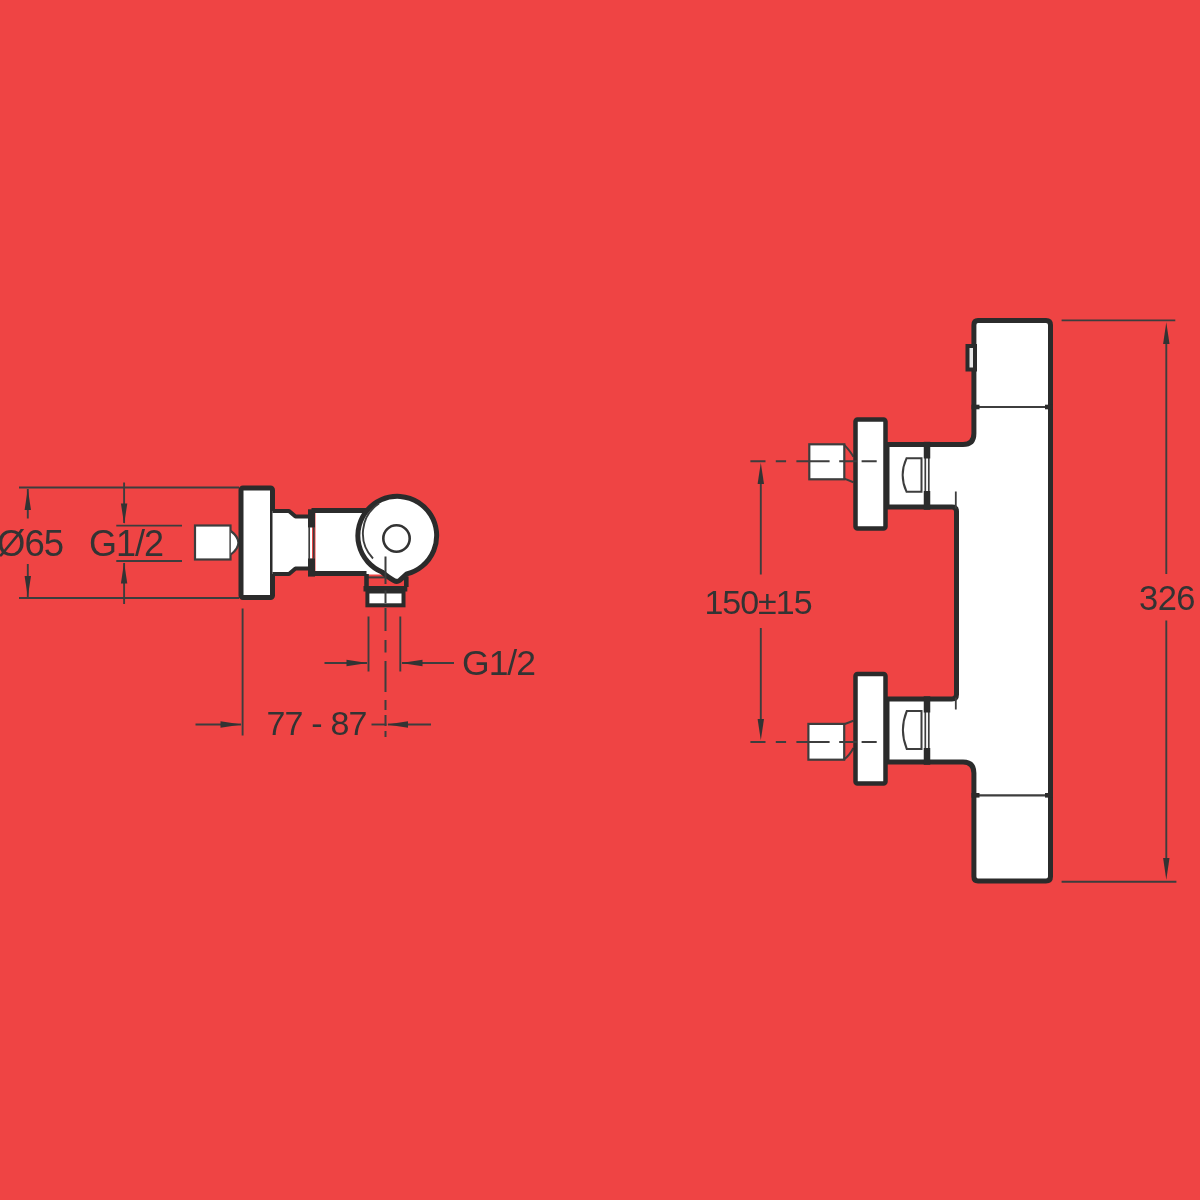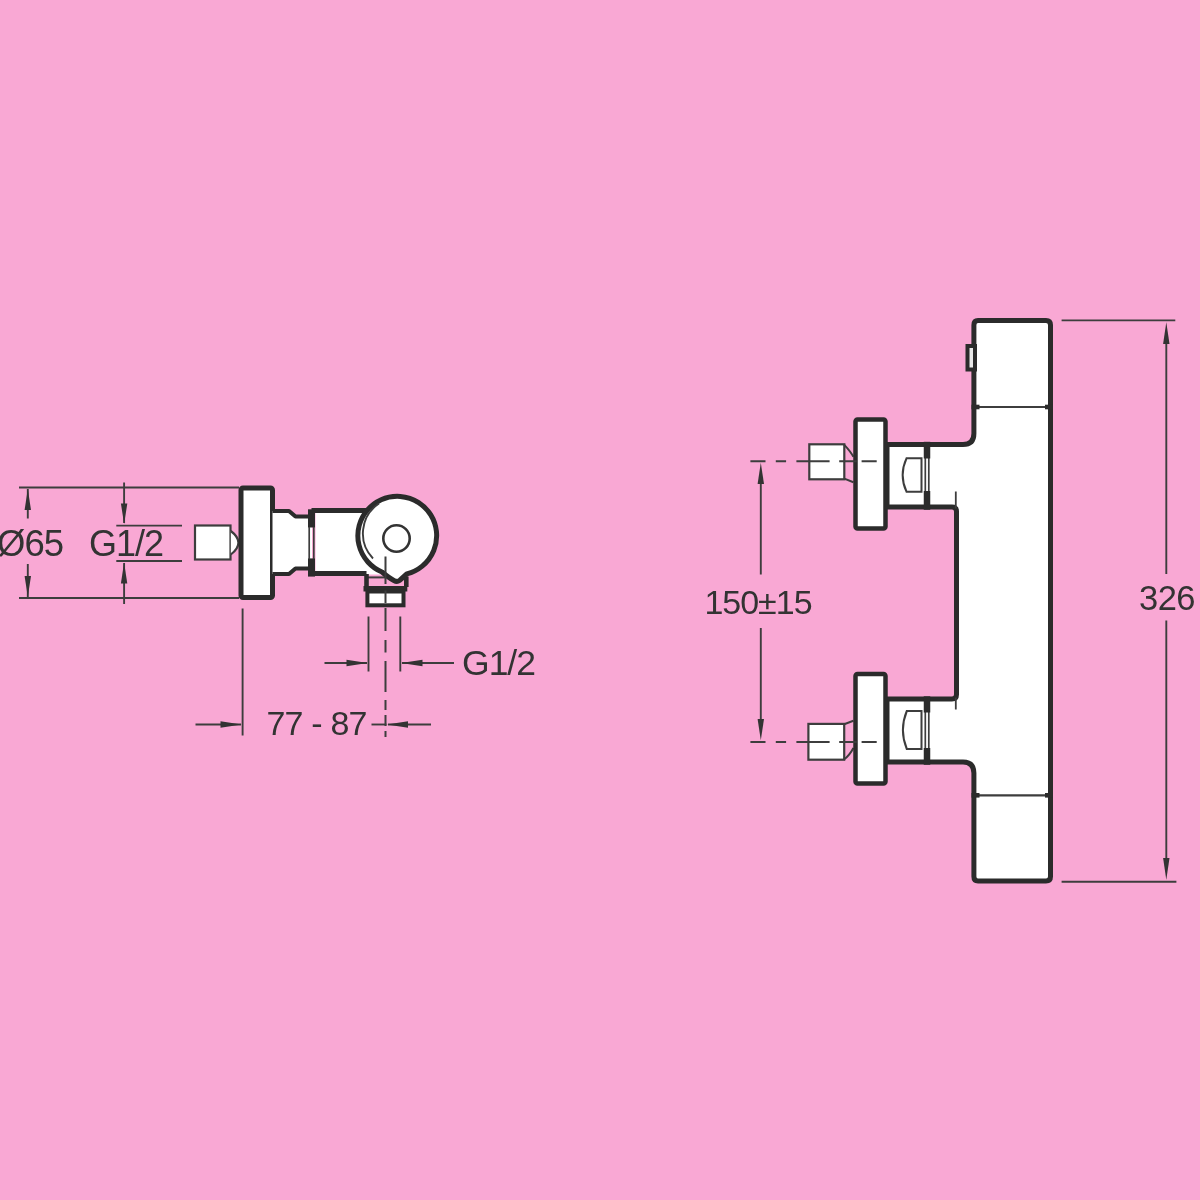--- a/index.html
+++ b/index.html
@@ -1,16 +1,16 @@
 <!DOCTYPE html>
 <html><head>
 <meta charset="utf-8">
 <style>
   html,body{margin:0;padding:0;background:#ffffff;}
-  #page{width:1200px;height:1200px;position:relative;background:#f9a8d4;overflow:hidden;}
+  #page{width:1200px;height:1200px;position:relative;background:#ef4444;overflow:hidden;}
   svg{position:absolute;top:0;left:0;}
   text{font-family:"Liberation Sans",sans-serif;fill:#333;}
 </style>
 </head>
 <body>
 <div id="page">
 <svg width="1200" height="1200" viewBox="0 0 1200 1200">
 
   <g stroke="#3d3d3d" stroke-width="1.9" fill="none">
 

